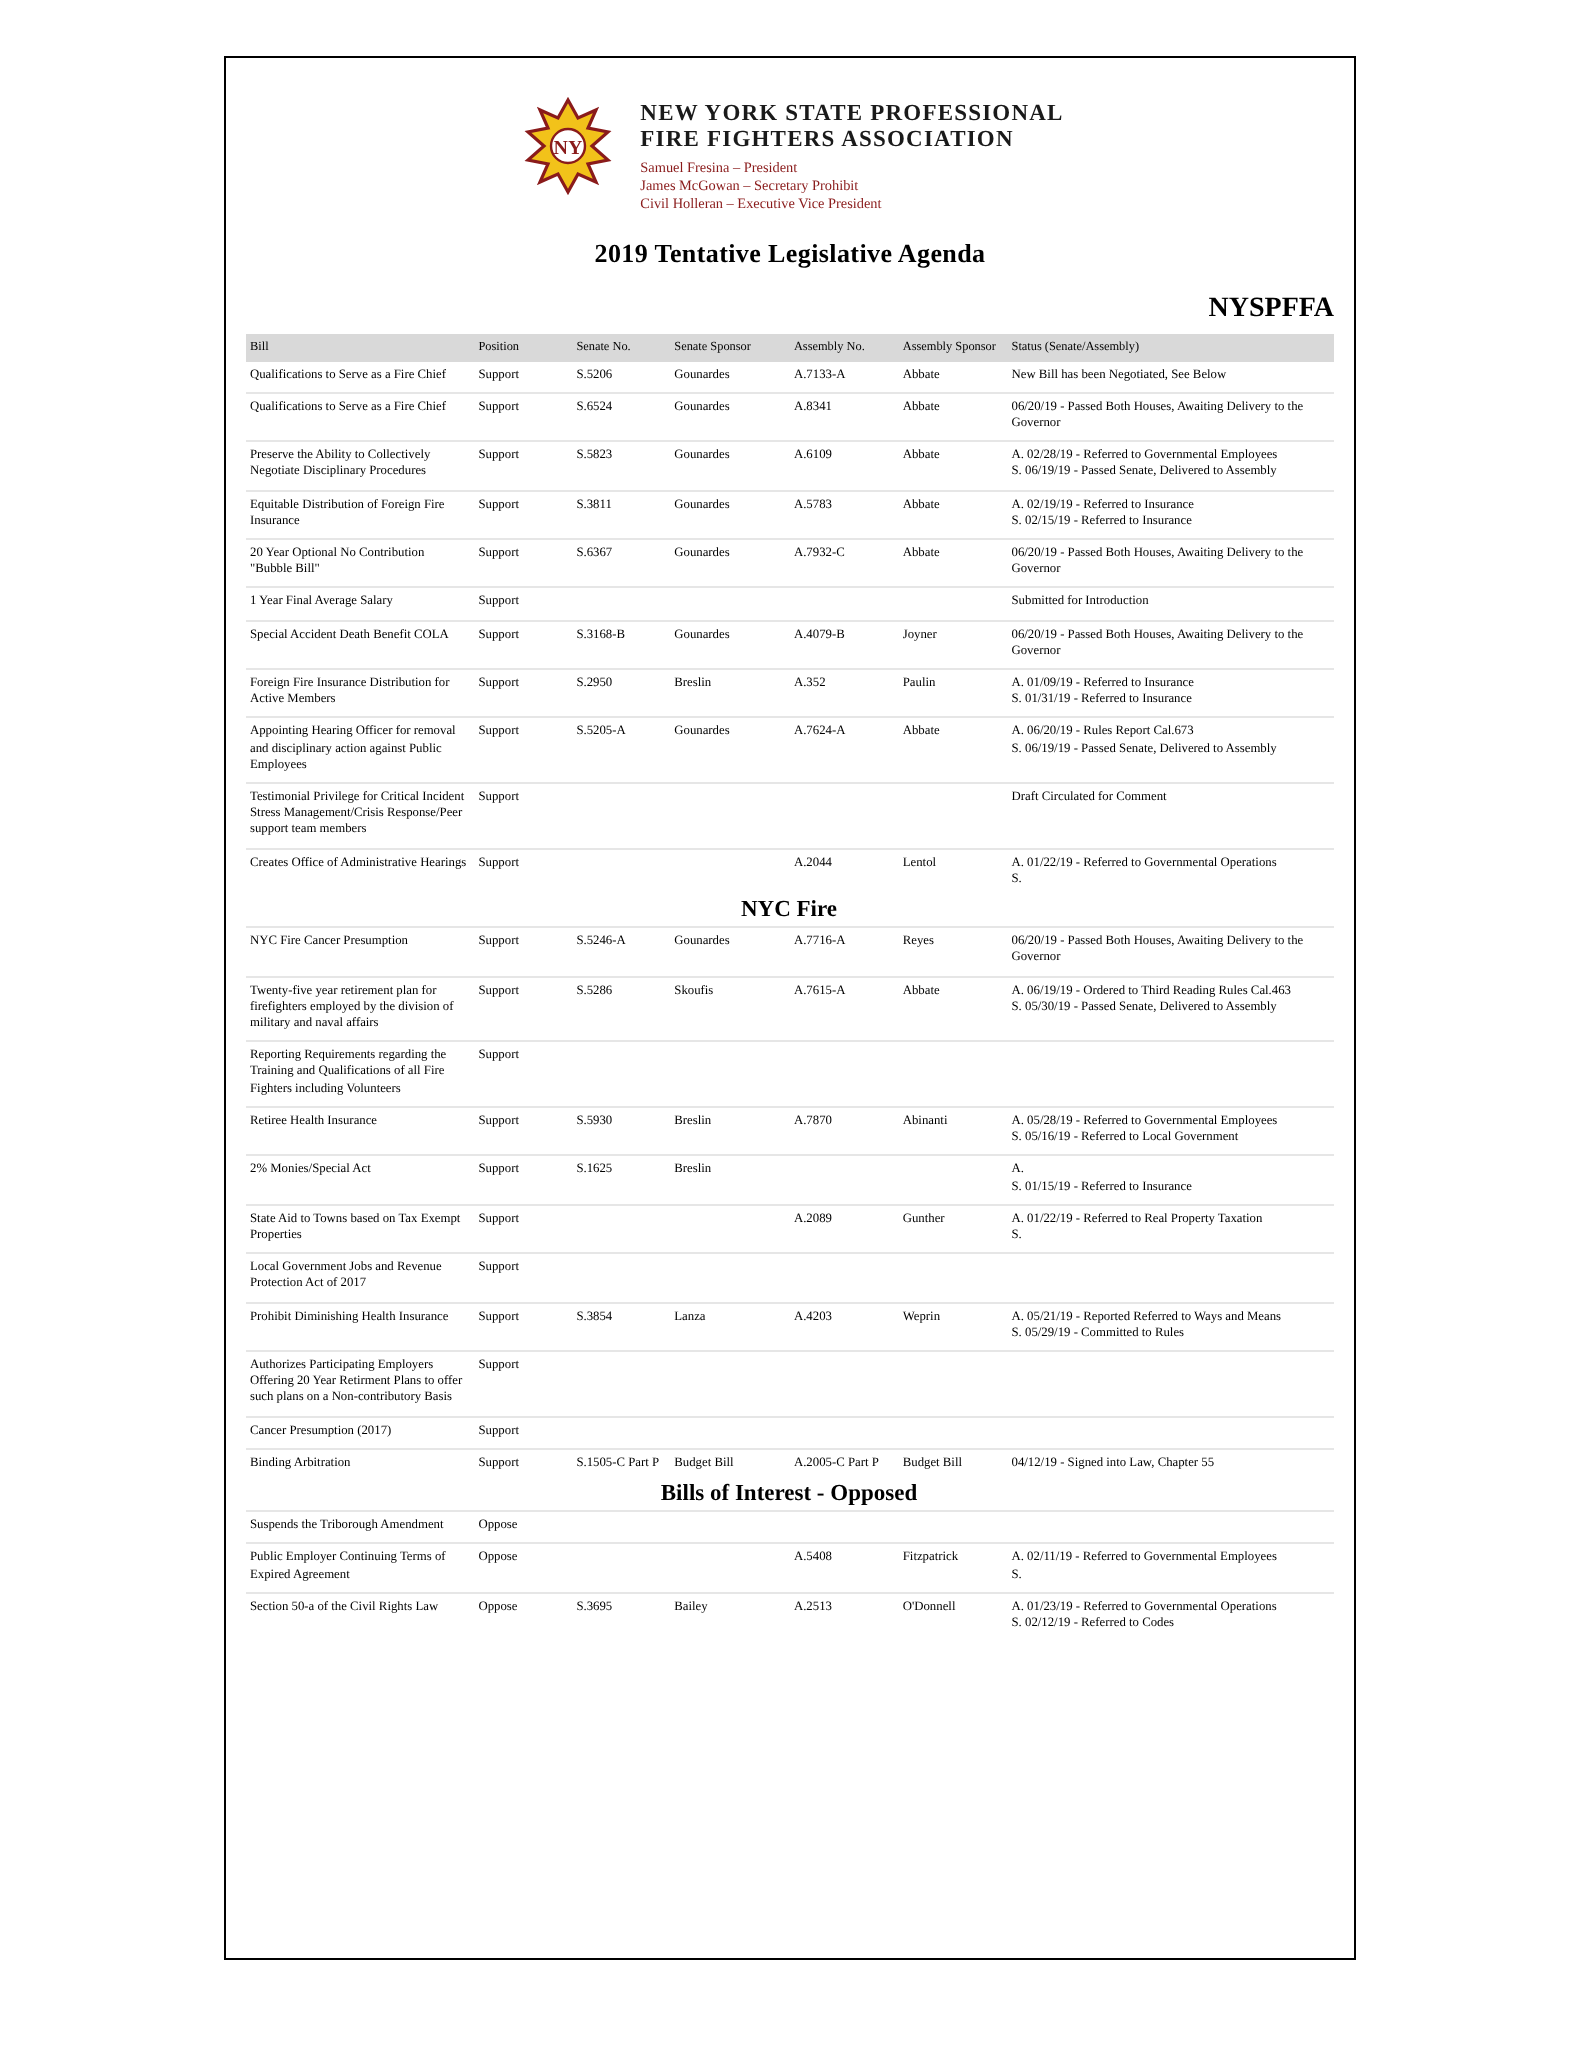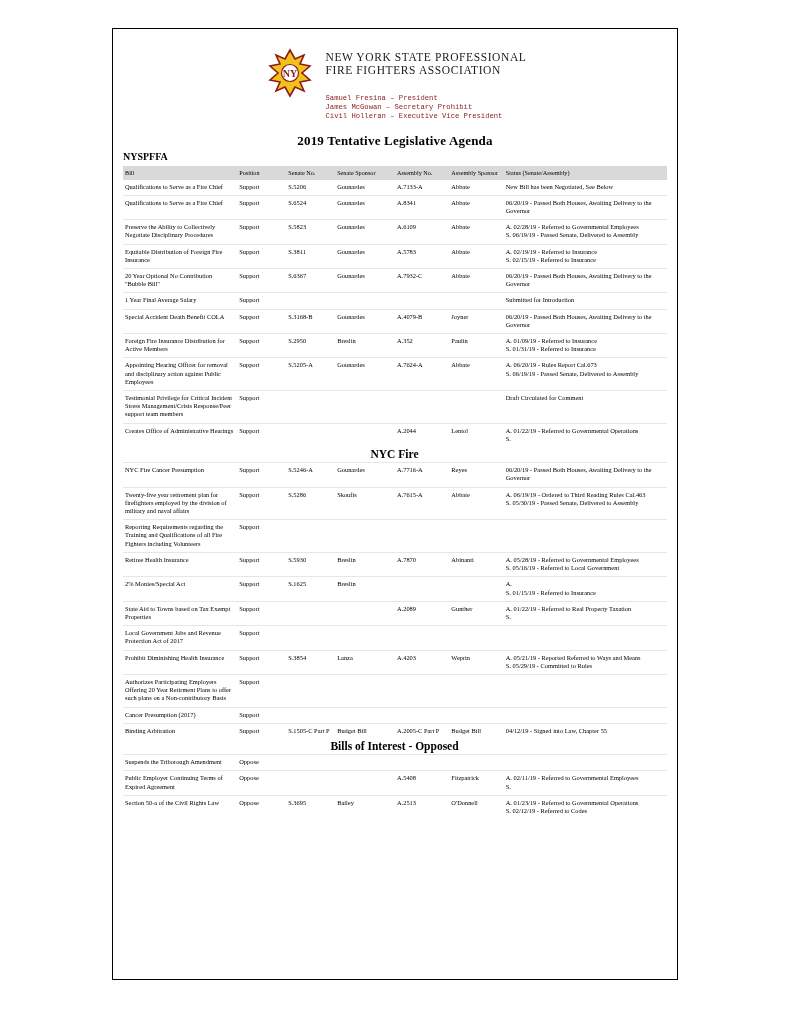--- a/index.html
+++ b/index.html
@@ -47,47 +47,47 @@
     width: 52px;
     height: 52px;
     position: relative;
     flex: 0 0 auto;
   }
   .org-block {
     padding-top: 4px;
   }
   .org-name {
     font-family: "Liberation Serif", serif;
-    font-weight: normal;
+    font-weight: bold;
     font-size: 11.5px;
     letter-spacing: 0.6px;
     line-height: 13px;
     color: #1a1a1a;
   }
   .org-officers {
-    margin-top: 17px;
+    margin-top: 3px;
     font-size: 7.2px;
     line-height: 9px;
     color: #8a1b1b;
-    font-family: Liberation Mono, monospace;
+    font-family: Liberation Serif, serif;
   }
 
   
   .doc-title {
     text-align: center;
     font-size: 13px;
     font-weight: bold;
     margin-top: 10px;
     letter-spacing: 0.2px;
   }
   .doc-subtitle {
-    text-align: left;
-    font-size: 10px;
+    text-align: right;
+    font-size: 14px;
     font-weight: bold;
-    margin-top: 2px;
+    margin-top: 12px;
     margin-bottom: 4px;
   }
 
   
   table.agenda {
     width: 100%;
     border-collapse: collapse;
     table-layout: fixed;
     font-size: 6.4px;
     line-height: 8.2px;

